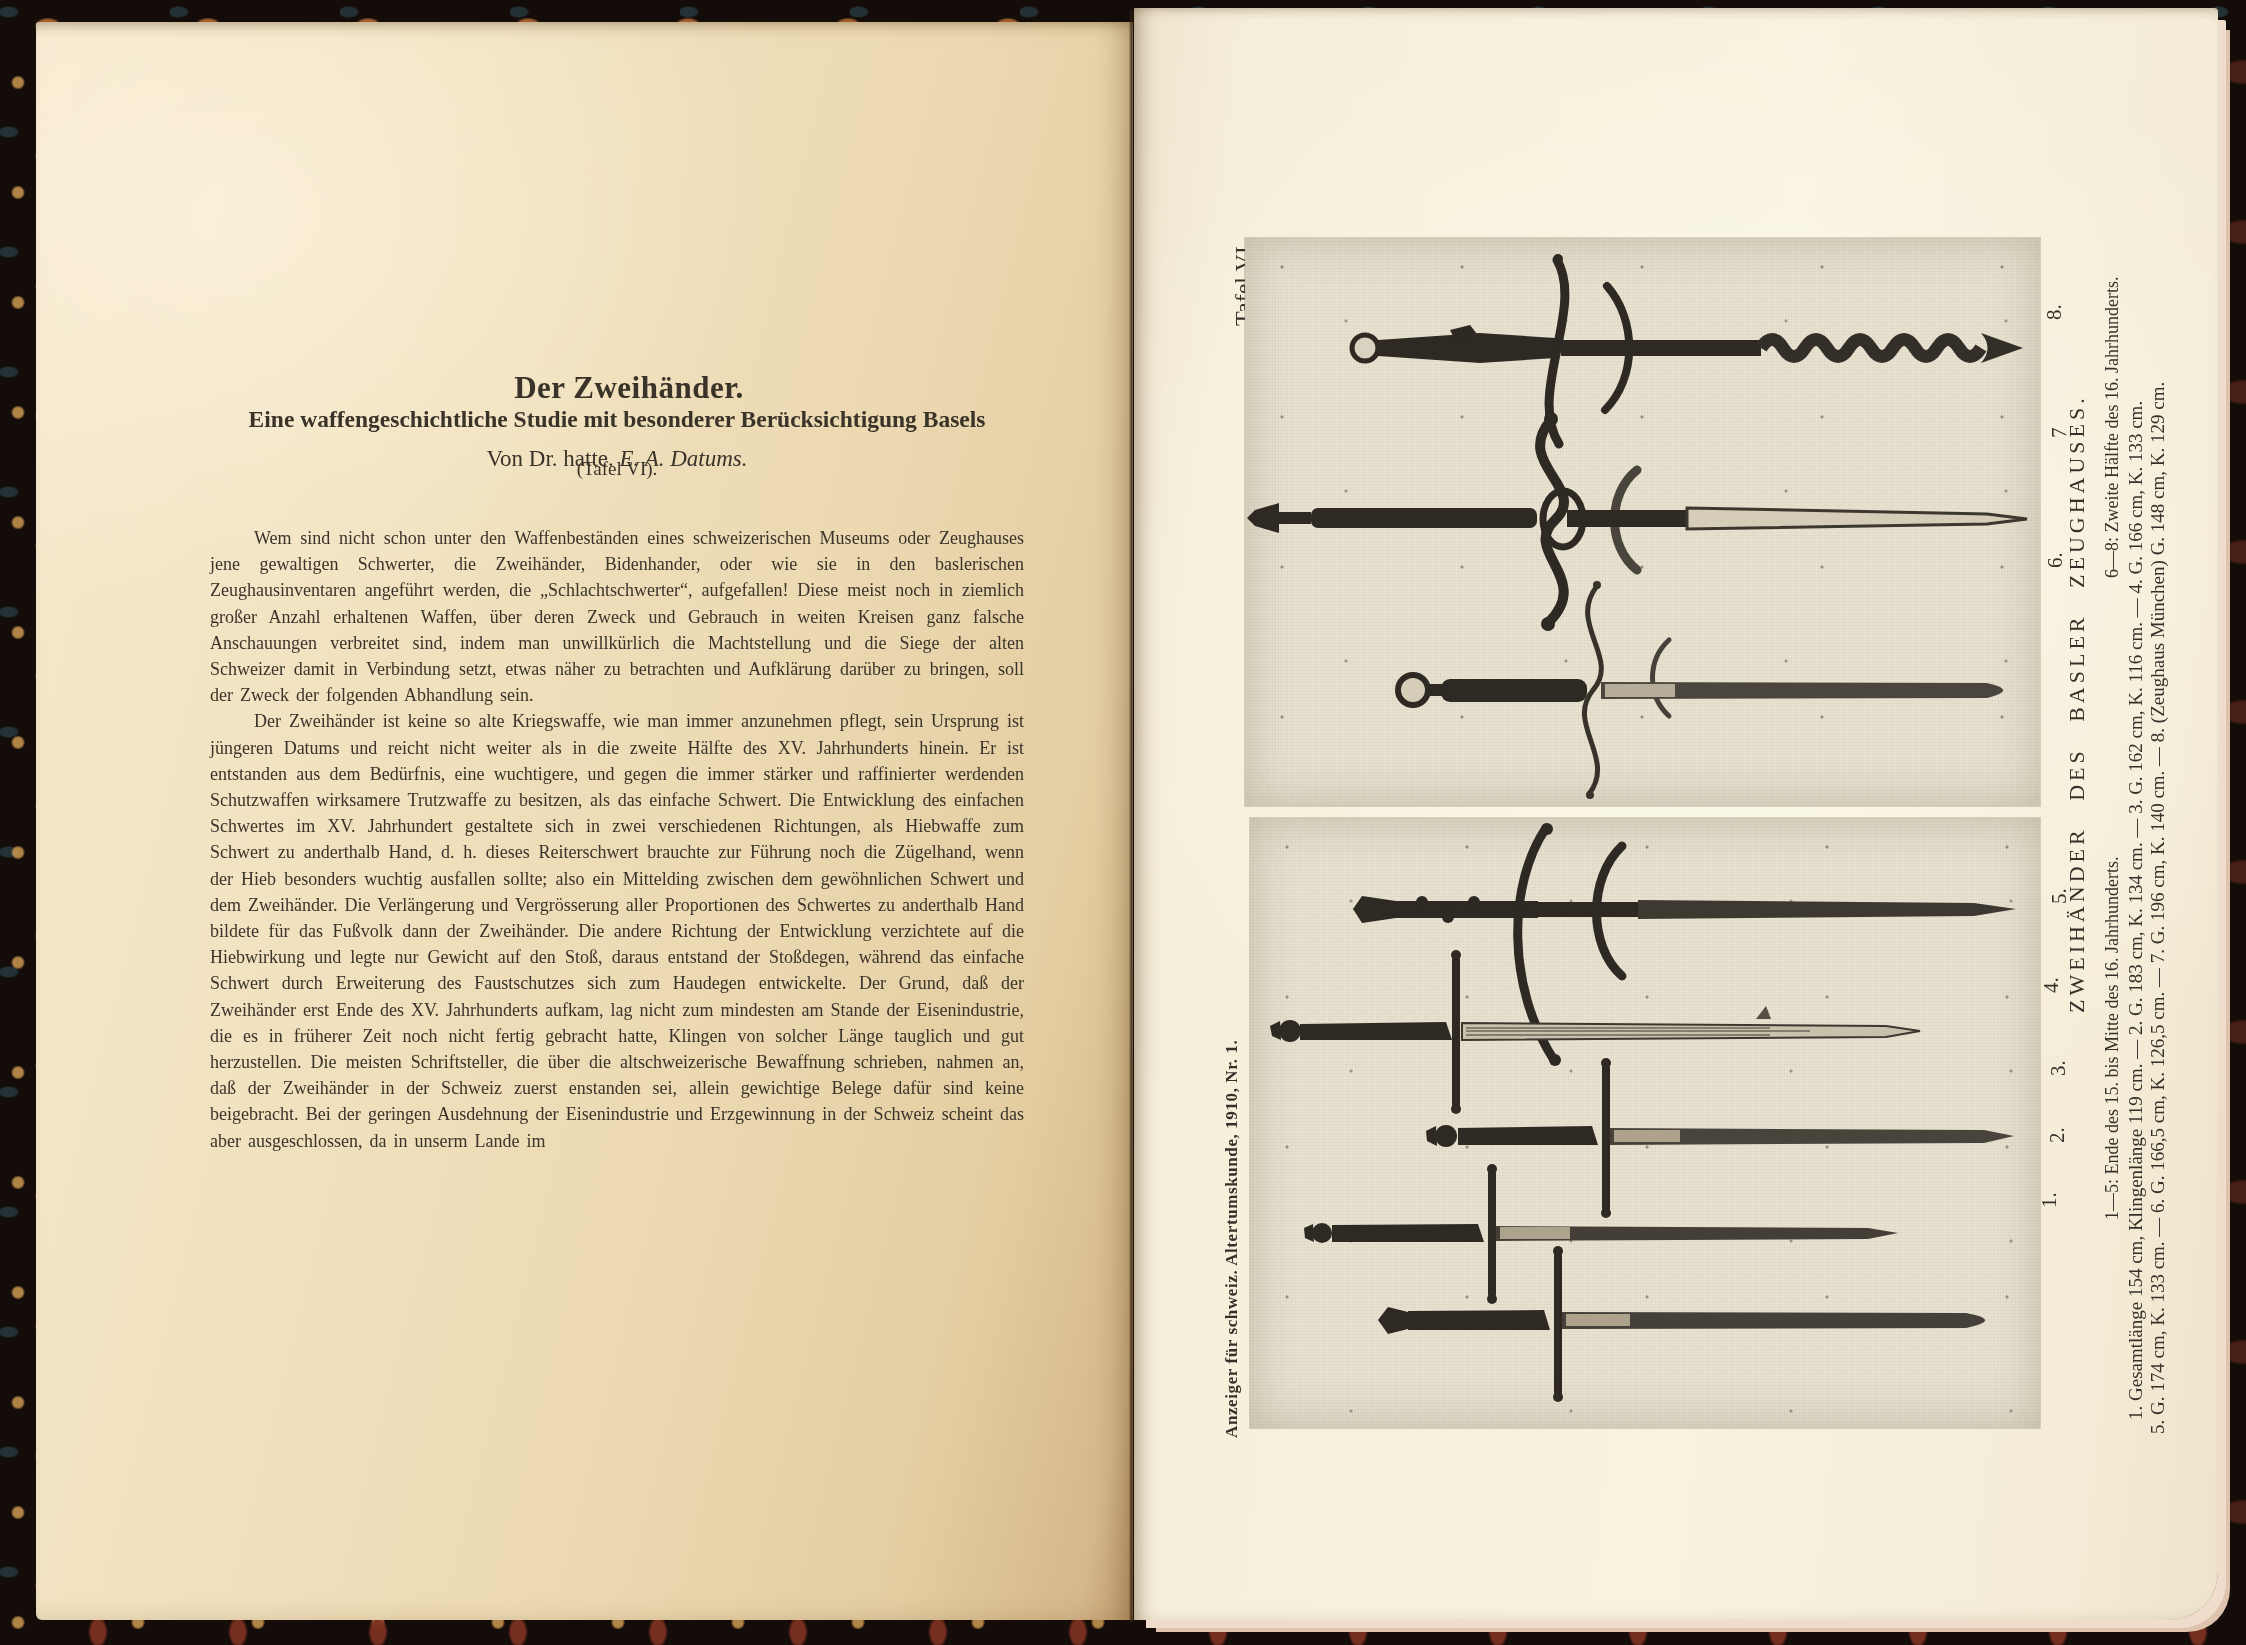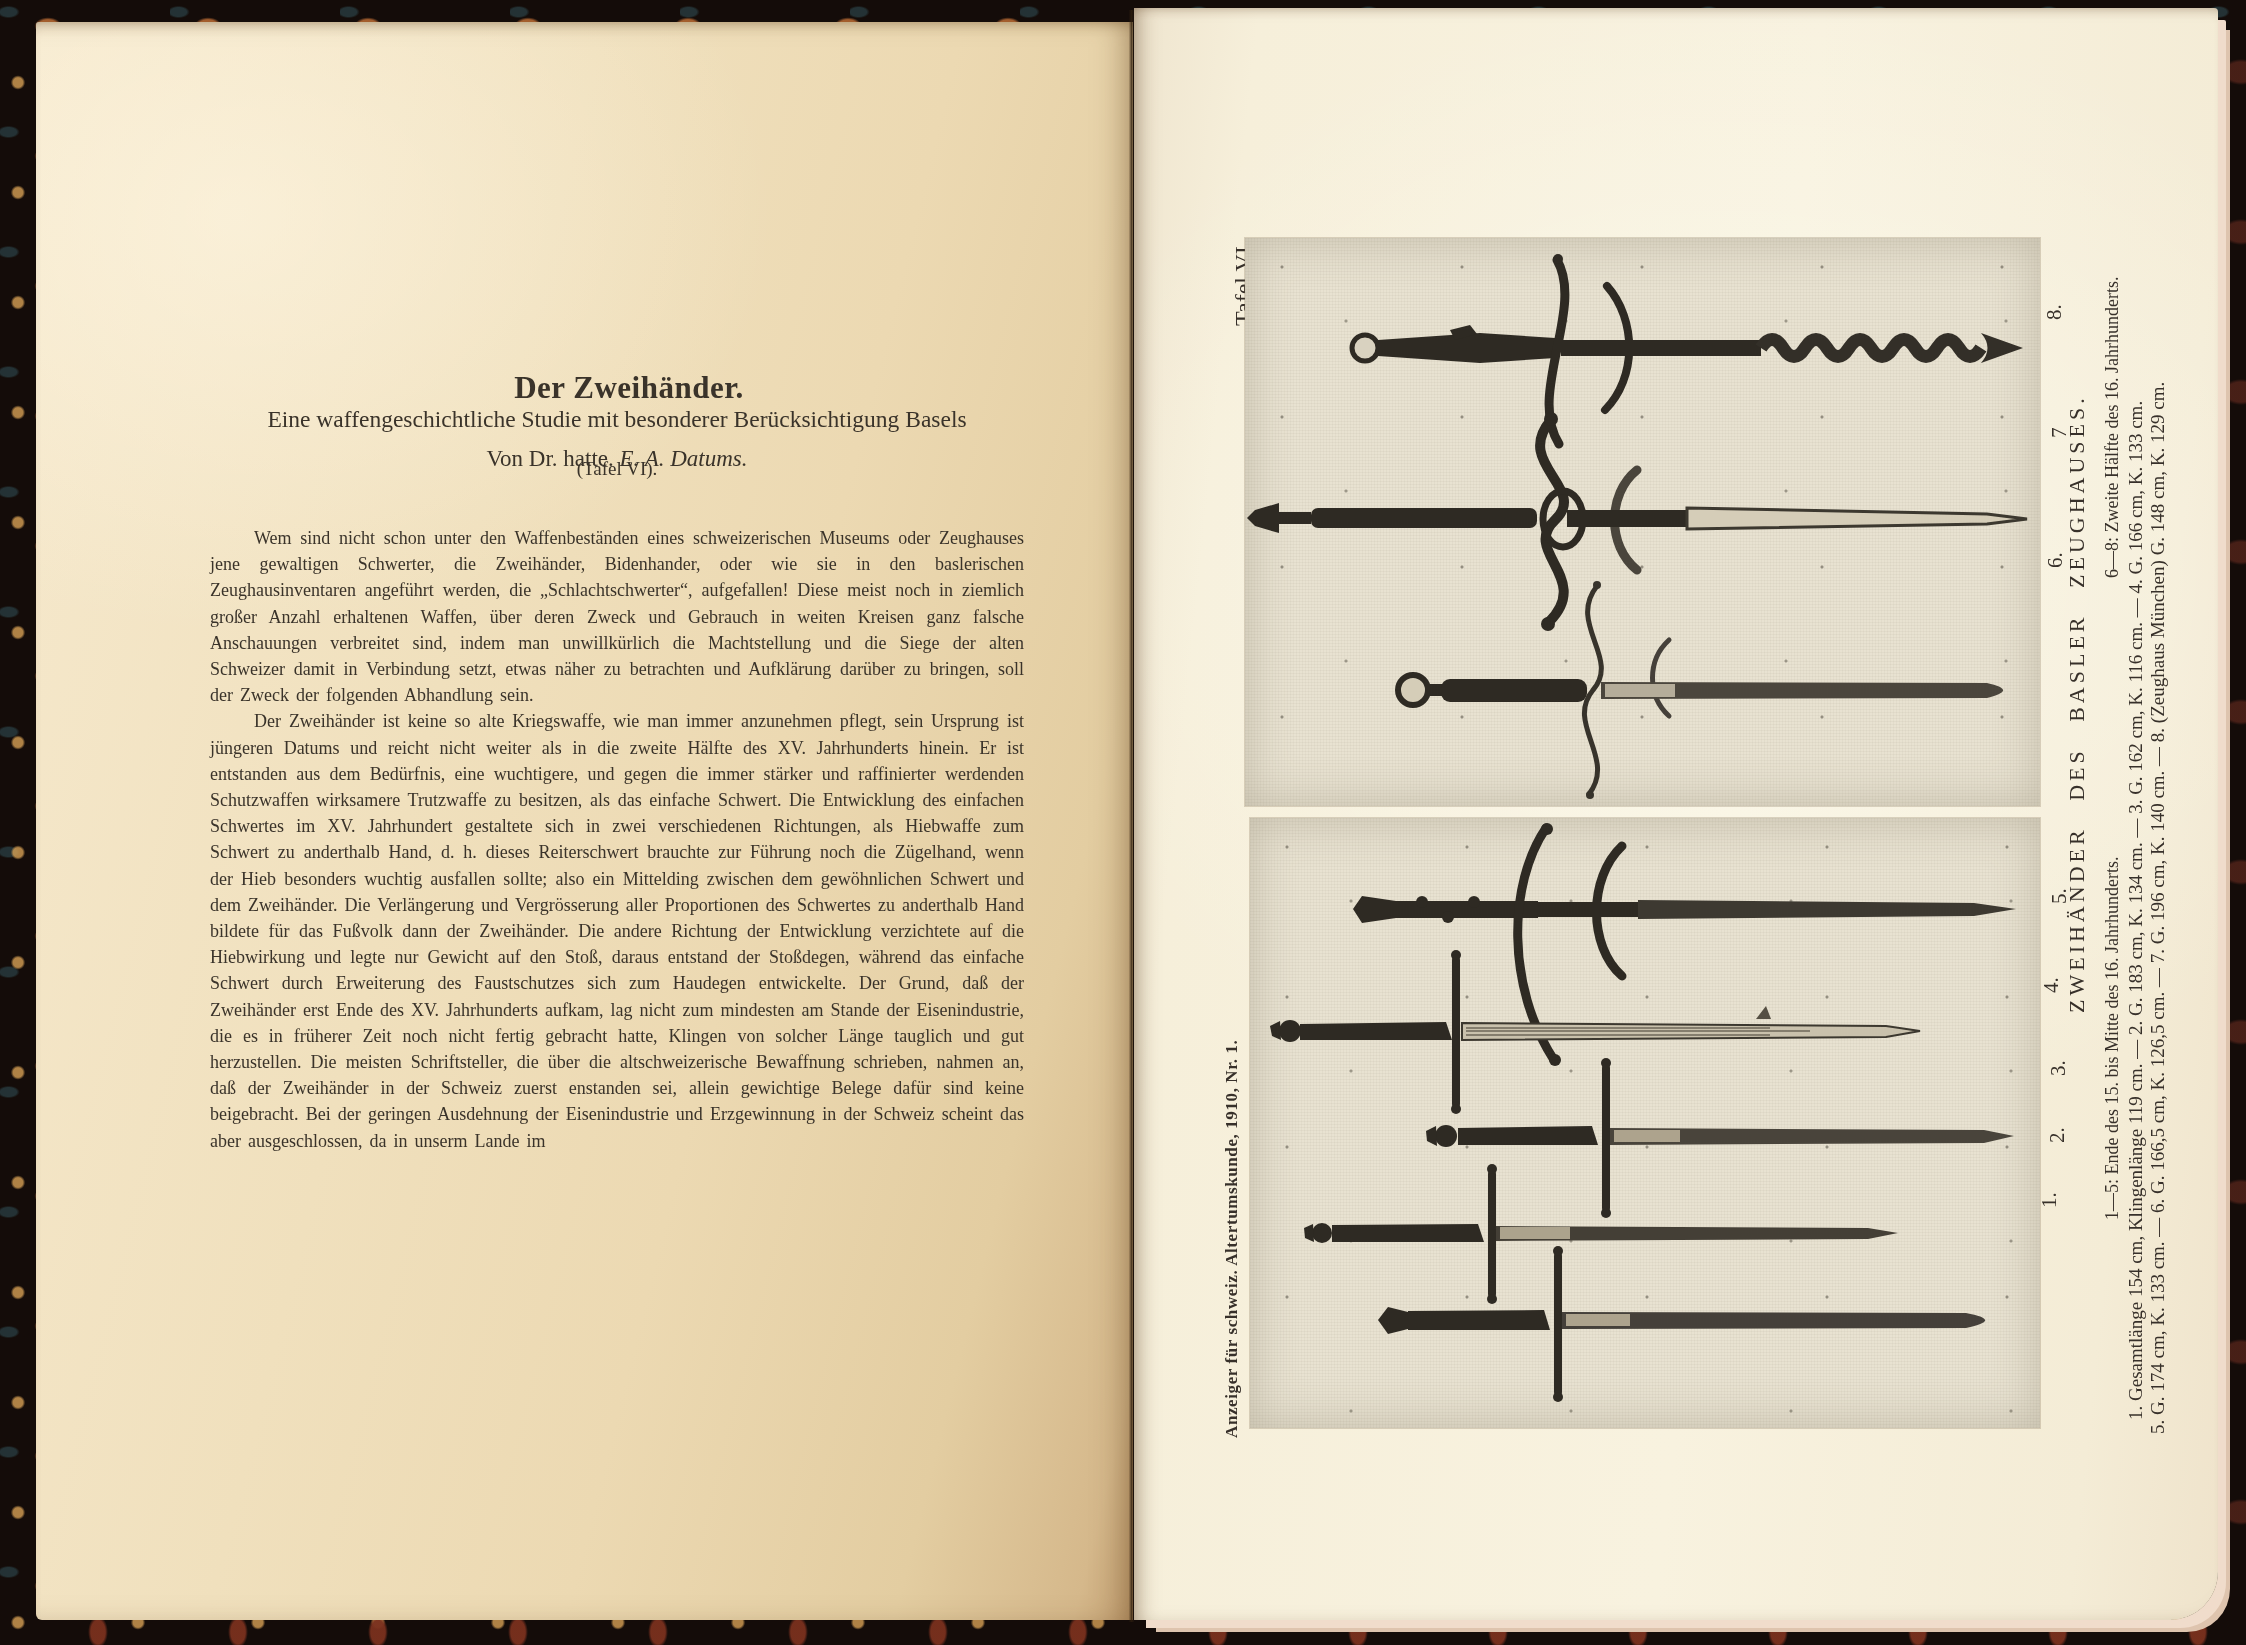--- a/index.html
+++ b/index.html
@@ -23,21 +23,21 @@
     background:
       radial-gradient(900px 700px at 18% 12%, rgba(255,248,230,.55) 0%, rgba(255,248,230,0) 60%),
       linear-gradient(104deg,#f6e9cd 0%,#f0e0bd 38%,#ecd9b2 62%,#e3cda1 84%,#d5b88b 96%,#c5a274 100%);
     box-shadow:inset -20px 0 34px -16px rgba(92,58,22,.55), inset 0 10px 14px -10px rgba(92,58,22,.45);
     border-radius:3px 0 0 6px;
   }
   .lp-content{position:absolute;left:174px;top:0;width:814px;color:#3a332a;}
   .lp-title{margin:12px;position:absolute;top:336px;width:100%;text-align:center;
     font-size:31px;font-weight:bold;letter-spacing:.5px;}
   .lp-subtitle{margin:0;position:absolute;top:384px;width:100%;text-align:center;
-    font-size:23.5px;font-weight:normal;}
+    font-size:23.5px;font-weight:bold;}
   .lp-byline{margin:0;position:absolute;top:424px;width:100%;text-align:center;font-size:23px;}
   .lp-byline .name{font-style:italic;}
   .lp-plateref{margin:0;position:absolute;top:436px;width:100%;text-align:center;font-size:19px;}
   .lp-body{position:absolute;top:503px;width:100%;font-size:18px;line-height:26.2px;
     text-align:justify;text-justify:inter-word;}
   .lp-body p{margin:0;text-indent:44px;word-spacing:2.5px;}
   
   .page-right{
     position:absolute;left:1134px;top:8px;width:1084px;height:1612px;
     background:

